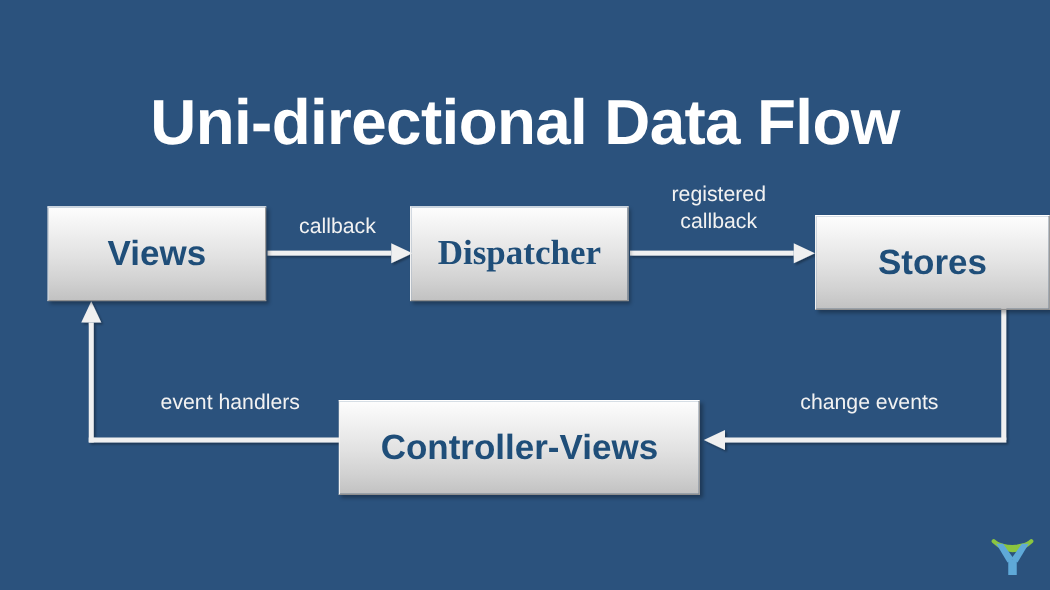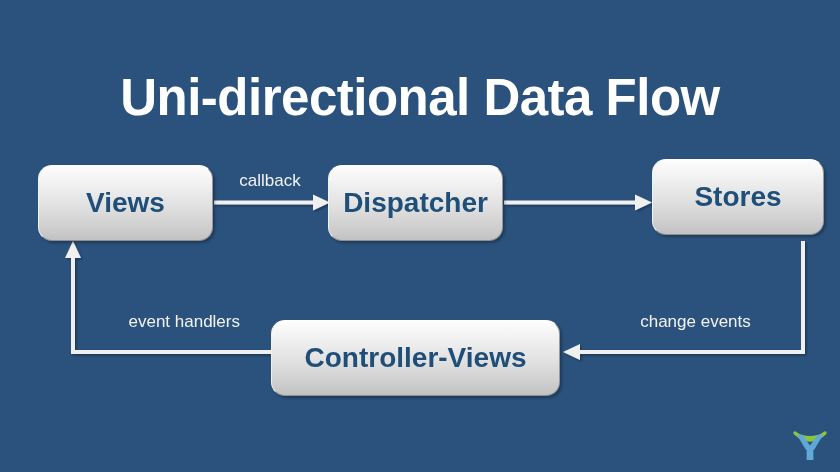--- a/index.html
+++ b/index.html
@@ -52,25 +52,24 @@
     border-bottom: 1px solid #8f8f8f;
     box-shadow: 2px 2px 3px rgba(0,0,0,0.30);
     color: #1f4e79;
     font-size: 28px;
     font-weight: bold;
     display: flex;
     align-items: center;
     justify-content: center;
     z-index: 4;
     letter-spacing: 0px;
-    border-radius: 14px;
   }
   #node-views        { left: 38px;  top: 165px; width: 175px; height: 76px; }
-  #node-dispatcher   { left: 328px; top: 165px; width: 175px; height: 76px; }
-  #node-stores       { left: 652px; top: 159px; width: 172px; height: 76px; }
+  #node-dispatcher   { left: 328px; top: 165px; width: 175px; height: 76px; font-family: Liberation Serif, serif; }
+  #node-stores       { left: 652px; top: 172px; width: 188px; height: 76px; }
   #node-controller   { left: 271px; top: 320px; width: 289px; height: 76px; }
 
   
   .edge-label {
     position: absolute;
     color: #f2f2f2;
     font-size: 17px;
     line-height: 21px;
     white-space: pre-line;
     text-align: center;
@@ -144,20 +143,22 @@
   <div class="node" id="node-views">Views</div>
 
   <div class="node" id="node-dispatcher">Dispatcher</div>
 
   <div class="node" id="node-stores">Stores</div>
 
   <div class="node" id="node-controller">Controller-Views</div>
 
   <div class="edge-label" id="label-actions">callback</div>
 
+  <div class="edge-label" id="label-callback">registered
+callback</div>
 
   <div class="edge-label" id="label-event">event handlers</div>
 
   <div class="edge-label" id="label-change">change events</div>
 
   <svg id="logo" viewBox="0 0 44 44" width="44" height="44">
     <path d="M7 12 Q22 26 37 12 Q22 20 7 12 Z" fill="#8bc53f"></path>
     <path d="M7 13 Q22 27 37 13" fill="none" stroke="#8bc53f" stroke-width="3.4" stroke-linecap="round"></path>
     <g fill="#5fa9d8">
       <path d="M9 15 L14.5 15 L23 27 L18 30 Z"></path>

